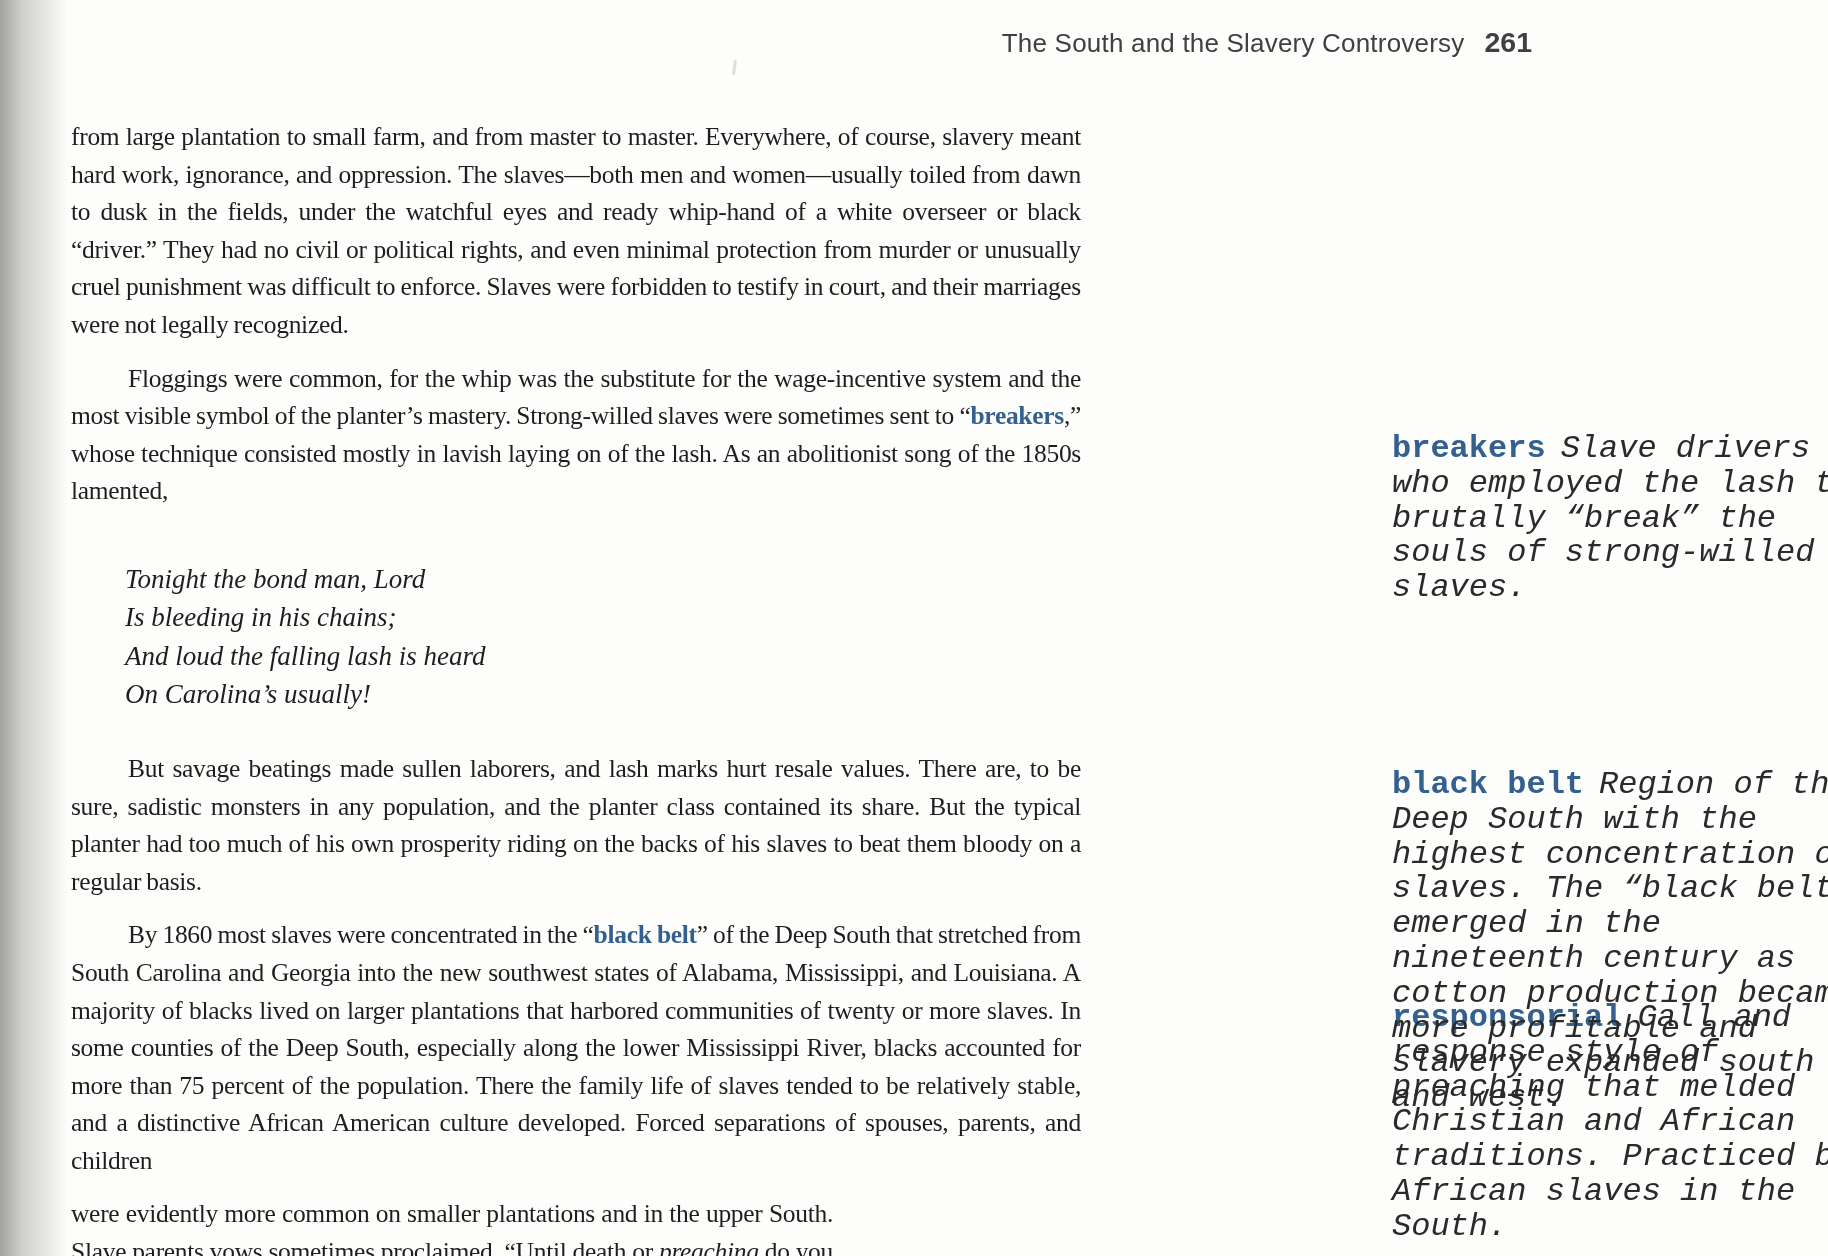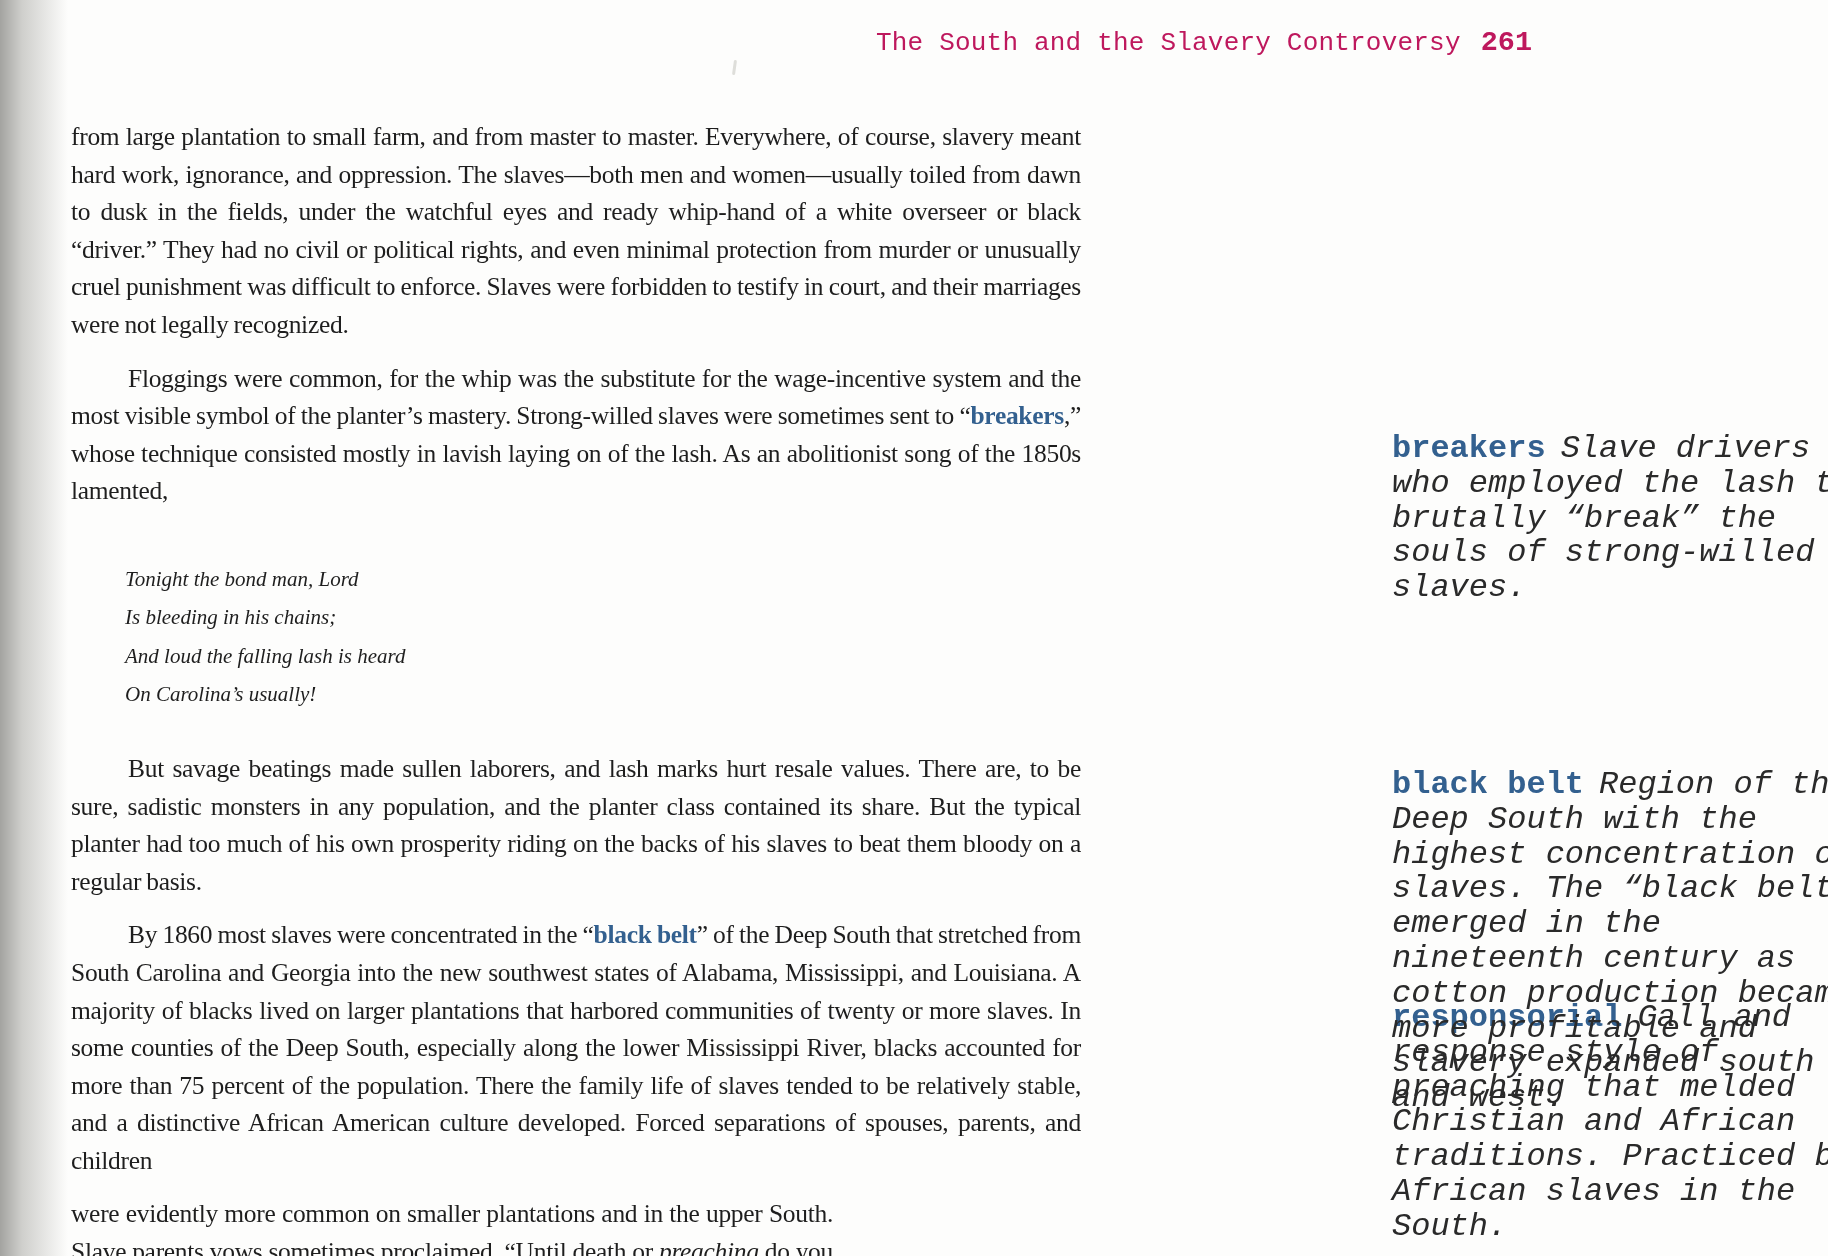--- a/index.html
+++ b/index.html
@@ -12,36 +12,36 @@
     position:absolute; left:0; top:0; width:72px; height:100%;
     background:linear-gradient(to right, #a3a3a0 0px, #cfcfcc 22px, rgba(253,253,252,0) 68px);
     pointer-events:none;
   }
   .scan-artifact {
     position:absolute; left:733px; top:60px; width:3px; height:15px;
     background:#dededa; transform:rotate(8deg); border-radius:2px;
   }
   .header {
     position:absolute; top:26px; right:296px; white-space:nowrap;
-    font-family:Liberation Mono, monospace; color:#be185d; font-size:26px;margin-left:12px;
+    font-family:Liberation Sans, sans-serif; color:#404040; font-size:26px;margin-left:12px;
   }
   .header .title { letter-spacing:0.2px; }
   .header .pagenum { font-weight:bold; font-size:28.5px; margin-left:20px; }
 
   .main {
     position:absolute; left:55px; top:102px; width:1042px;
     font-size:25.5px; line-height:37.6px; letter-spacing:-0.3px; word-spacing:-1px;
     text-align:justify;
   }
   .main p { margin:16px; }
   .indent { text-indent:57px; }
   .term { color:var(--term-blue,#33608f); font-weight:bold; }
   .poem {
     margin:50px 0 36px 70px; font-style:italic;
-    font-size:21px; line-height:38.5px; letter-spacing:0; word-spacing:0;
+    font-size:27px; line-height:38.5px; letter-spacing:0; word-spacing:0;
     text-align:left;
   }
   .narrow {
     width:762px; margin-top:6px; text-align:justify;
   }
   .em { font-style:italic; }
 
   .margin-note {
     position:absolute; left:1392px; width:468px;
     font-size:32px; line-height:34.8px; text-align:left;font-family:Liberation Mono, monospace;

